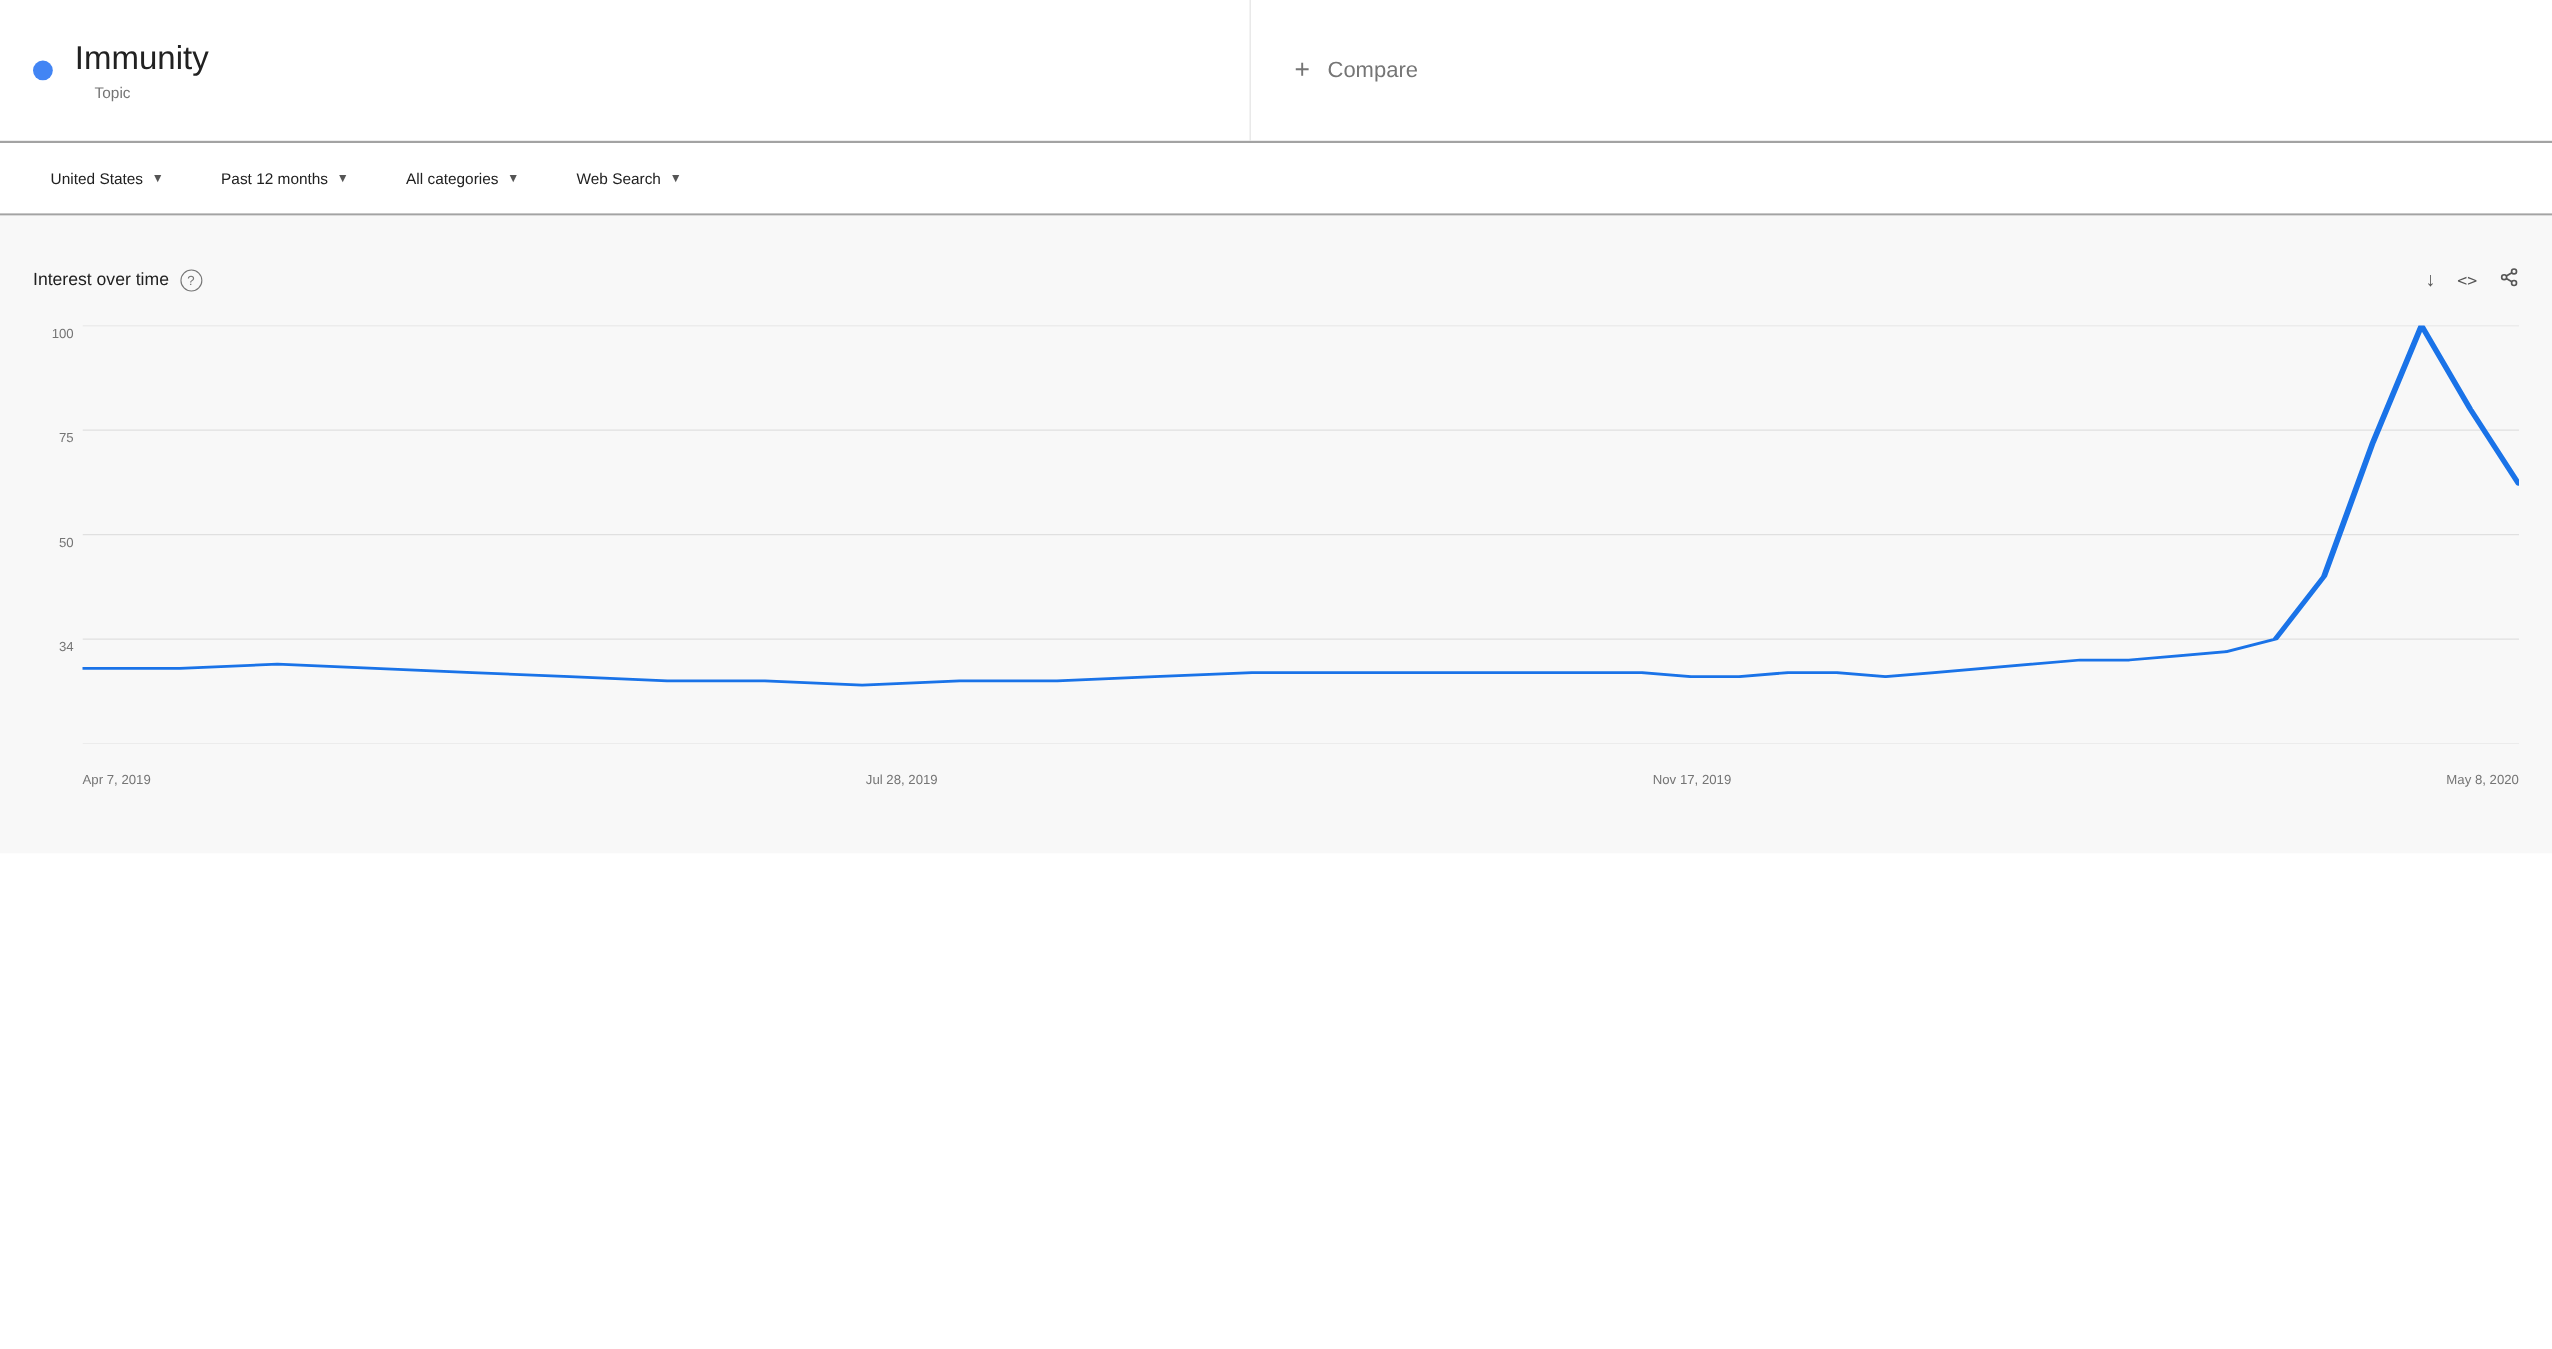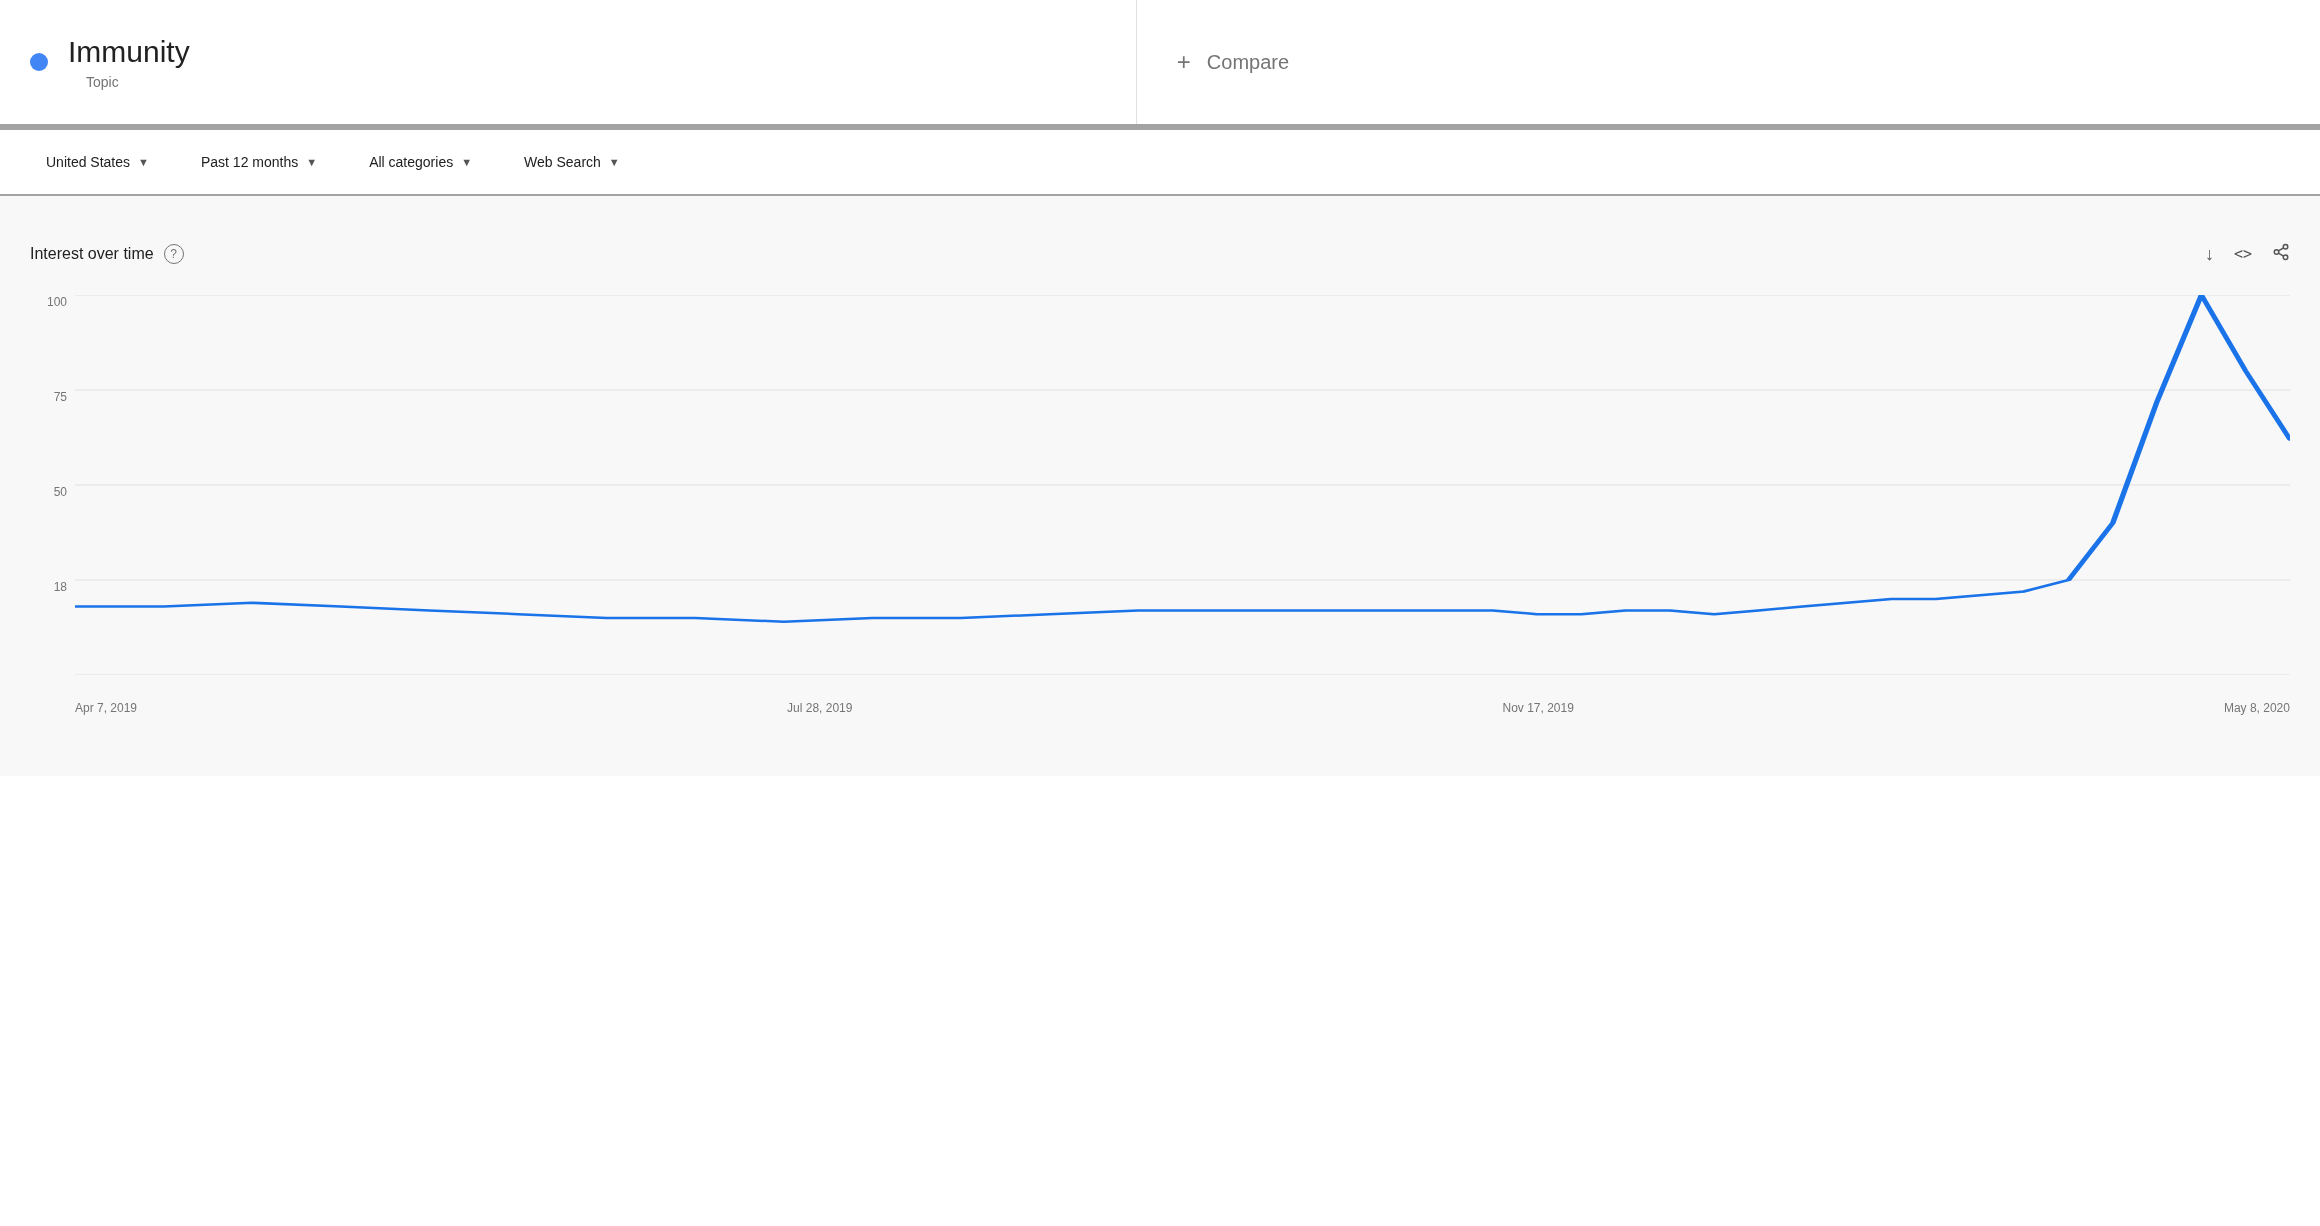--- a/index.html
+++ b/index.html
@@ -1,20 +1,20 @@
 <!DOCTYPE html>
 <html><head>
   <meta charset="utf-8">
   <style>
     * { margin: 0; padding: 0; box-sizing: border-box; }
     body { font-family: 'Arial', sans-serif; background: #fff; color: #333; }
 
     .header-section {
       display: flex;
-      border-bottom: 6px solid #a3a3a3;
+      border-bottom: 2px solid #a3a3a3;
       height: 130px;
     }
 
     .search-term-box {
       flex: 0 0 49%;
       display: flex;
       align-items: center;
       padding: 20px 30px;
       border-right: 1px solid #e0e0e0;
     }
@@ -242,21 +242,21 @@
         </svg>
       </span>
     </div>
   </div>
 
   <div class="chart-container">
     <div class="y-axis-labels">
       <span class="y-label">100</span>
       <span class="y-label">75</span>
       <span class="y-label">50</span>
-      <span class="y-label">18</span>
+      <span class="y-label">34</span>
       <span class="y-label"></span>
     </div>
 
     <div class="grid-and-line">
       <svg width="100%" height="100%" id="chart-svg" preserveAspectRatio="none" viewBox="0 0 1000 380">
 
         <line x1="0" y1="0" x2="1000" y2="0" stroke="#e0e0e0" stroke-width="1"></line>
         <line x1="0" y1="95" x2="1000" y2="95" stroke="#e0e0e0" stroke-width="1"></line>
         <line x1="0" y1="190" x2="1000" y2="190" stroke="#e0e0e0" stroke-width="1"></line>
         <line x1="0" y1="285" x2="1000" y2="285" stroke="#e0e0e0" stroke-width="1"></line>

